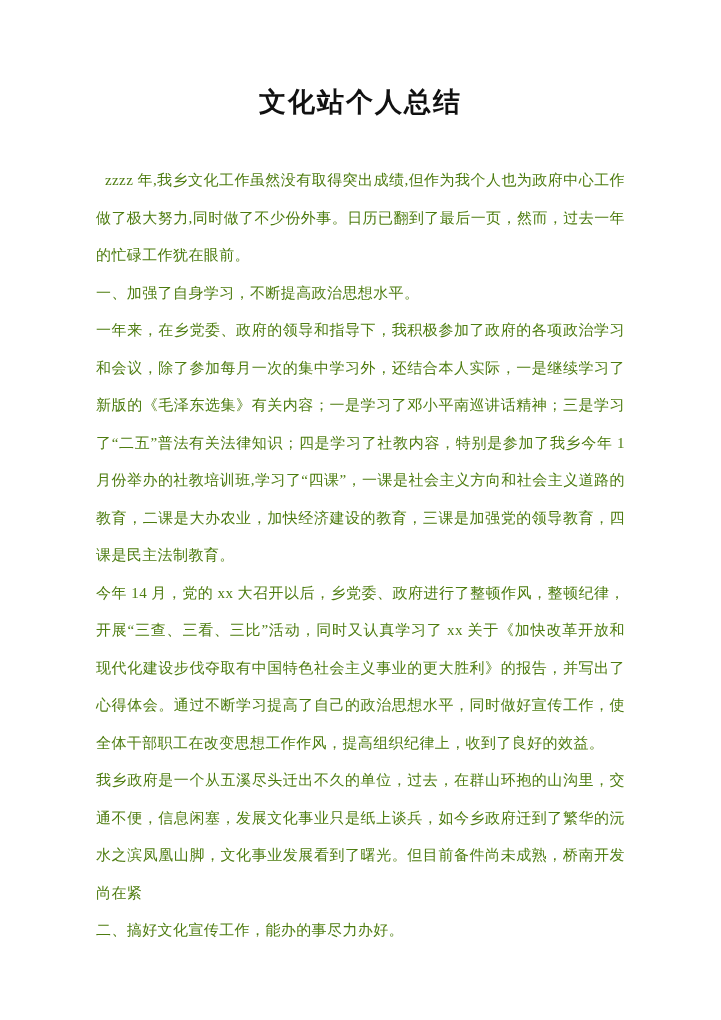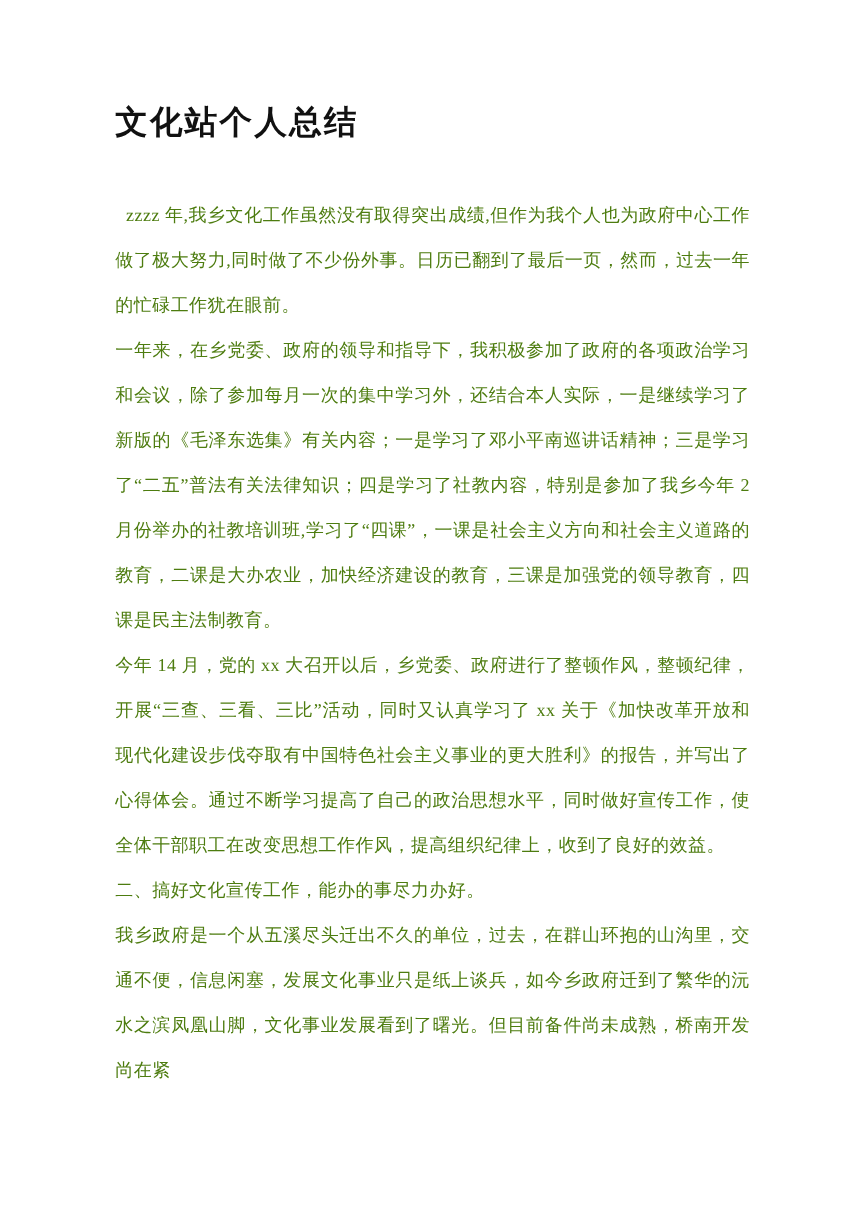--- a/index.html
+++ b/index.html
@@ -15,21 +15,21 @@
   }
   .page {
     width: 721px;
     height: 1020px;
     background: #ffffff;
     padding: 84px 96px 0 96px;
   }
   .doc-title {
     font-size: 27px;
     font-weight: bold;
-    text-align: left;
+    text-align: center;
     line-height: 36px;
     letter-spacing: 2px;
     margin-bottom: 42px;
     color: #111111;
   }
   .content p {
     font-size: 15px;
     line-height: 37.5px;
     text-align: justify;
     text-justify: inter-ideograph;
@@ -42,18 +42,19 @@
   }
 </style>
 </head>
 <body>
 
 <div class="page">
   <h1 class="doc-title">文化站个人总结</h1>
 
   <div class="content">
     <p class="indent-first">zzzz 年,我乡文化工作虽然没有取得突出成绩,但作为我个人也为政府中心工作做了极大努力,同时做了不少份外事。日历已翻到了最后一页，然而，过去一年的忙碌工作犹在眼前。</p>
-    <p>一年来，在乡党委、政府的领导和指导下，我积极参加了政府的各项政治学习和会议，除了参加每月一次的集中学习外，还结合本人实际，一是继续学习了新版的《毛泽东选集》有关内容；一是学习了邓小平南巡讲话精神；三是学习了“二五”普法有关法律知识；四是学习了社教内容，特别是参加了我乡今年 2 月份举办的社教培训班,学习了“四课”，一课是社会主义方向和社会主义道路的教育，二课是大办农业，加快经济建设的教育，三课是加强党的领导教育，四课是民主法制教育。</p>
+    <p>一、加强了自身学习，不断提高政治思想水平。</p>
+    <p>一年来，在乡党委、政府的领导和指导下，我积极参加了政府的各项政治学习和会议，除了参加每月一次的集中学习外，还结合本人实际，一是继续学习了新版的《毛泽东选集》有关内容；一是学习了邓小平南巡讲话精神；三是学习了“二五”普法有关法律知识；四是学习了社教内容，特别是参加了我乡今年 1 月份举办的社教培训班,学习了“四课”，一课是社会主义方向和社会主义道路的教育，二课是大办农业，加快经济建设的教育，三课是加强党的领导教育，四课是民主法制教育。</p>
     <p>今年 14 月，党的 xx 大召开以后，乡党委、政府进行了整顿作风，整顿纪律，开展“三查、三看、三比”活动，同时又认真学习了 xx 关于《加快改革开放和现代化建设步伐夺取有中国特色社会主义事业的更大胜利》的报告，并写出了心得体会。通过不断学习提高了自己的政治思想水平，同时做好宣传工作，使全体干部职工在改变思想工作作风，提高组织纪律上，收到了良好的效益。</p>
+    <p>我乡政府是一个从五溪尽头迁出不久的单位，过去，在群山环抱的山沟里，交通不便，信息闲塞，发展文化事业只是纸上谈兵，如今乡政府迁到了繁华的沅水之滨凤凰山脚，文化事业发展看到了曙光。但目前备件尚未成熟，桥南开发尚在紧</p>
     <p>二、搞好文化宣传工作，能办的事尽力办好。</p>
-    <p>我乡政府是一个从五溪尽头迁出不久的单位，过去，在群山环抱的山沟里，交通不便，信息闲塞，发展文化事业只是纸上谈兵，如今乡政府迁到了繁华的沅水之滨凤凰山脚，文化事业发展看到了曙光。但目前备件尚未成熟，桥南开发尚在紧</p>
   </div>
 </div>
 
 </body></html>

